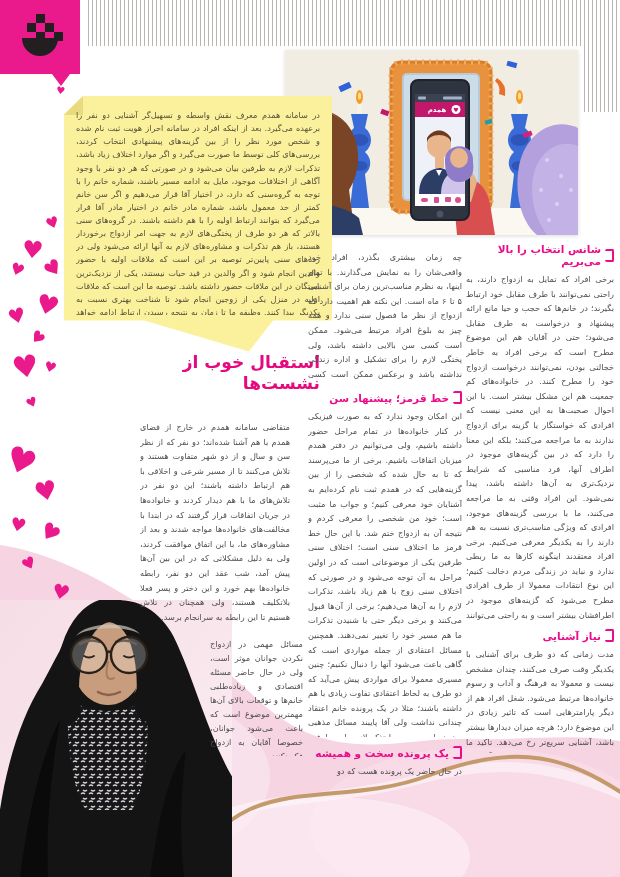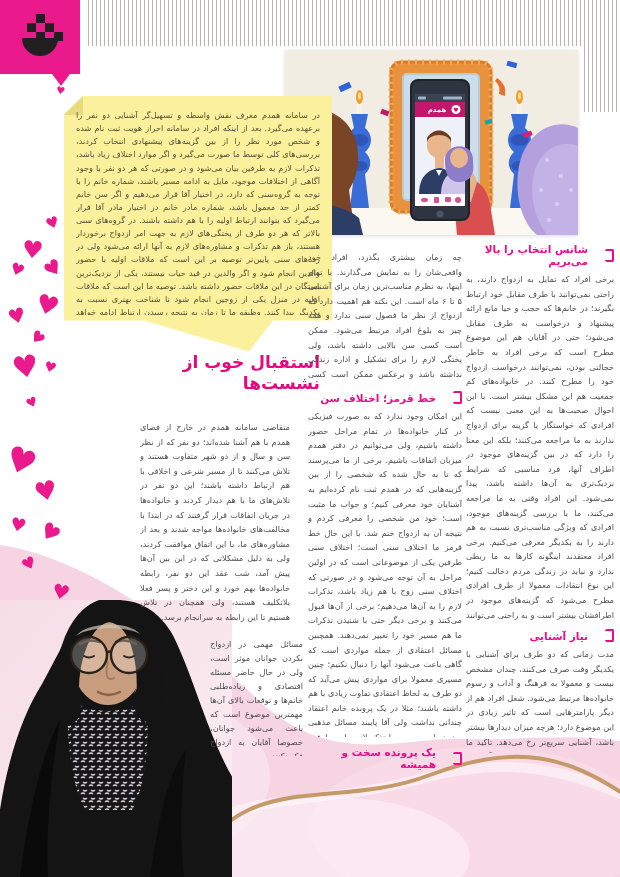--- a/index.html
+++ b/index.html
@@ -31,21 +31,21 @@
   .note-fold{position:absolute;left:0;top:0;width:19px;height:19px;background:#e9da7f;
              clip-path:polygon(0 100%,100% 0,100% 100%);}
   .note-text{position:absolute;right:12px;left:12px;top:13px;height:206px;overflow:hidden;
              font-size:8.2px;line-height:1.6;color:#55513a;text-align:justify;}
 
   
   .lead-heading{position:absolute;left:150px;top:352px;width:170px;z-index:4;color:#e6087e;
                 font-weight:bold;font-size:17px;line-height:1.25;}
   .col{position:absolute;z-index:4;}
   .body-text{font-size:8.2px;line-height:1.78;color:#4f4f4f;text-align:justify;overflow:hidden;}
-  .col-heading{display:flex;align-items:center;gap:17px;color:#ec0b8a;font-weight:bold;
+  .col-heading{display:flex;align-items:center;gap:4px;color:#ec0b8a;font-weight:bold;
                font-size:10.5px;margin:9px 0 5px;}
   .bullet{flex:0 0 auto;width:7px;height:9px;border:2px solid #ec0b8a;border-left:none;border-radius:2px;}
   .col-left-main{left:140px;top:420px;width:150px;}
   .col-left-narrow{left:210px;top:638px;width:93px;}
   .col-left-narrow .body-text{height:118px;line-height:1.7;}
   .col-mid{left:308px;top:250px;width:154px;}
   .col-right{left:466px;top:243px;width:148px;}
   .h132{height:132px;} .h216{height:216px;} .h328{height:328px;} .h348{height:348px;} .h106{height:106px;} .h16{height:16px;}
 
   
@@ -219,27 +219,28 @@
     <div class="body-text h216">متقاضی سامانه همدم در خارج از فضای همدم با هم آشنا شده‌اند؛ دو نفر که از نظر سن و سال و از دو شهر متفاوت هستند و تلاش می‌کنند تا از مسیر شرعی و اخلاقی با هم ارتباط داشته باشند؛ این دو نفر در تلاش‌های ما با هم دیدار کردند و خانواده‌ها در جریان اتفاقات قرار گرفتند که در ابتدا با مخالفت‌های خانواده‌ها مواجه شدند و بعد از مشاوره‌های ما، با این اتفاق موافقت کردند، ولی به دلیل مشکلاتی که در این بین آن‌ها پیش آمد، شب عقد این دو نفر، رابطه خانواده‌ها بهم خورد و این دختر و پسر فعلا بلاتکلیف هستند، ولی همچنان در تلاش هستیم تا این رابطه به سرانجام برسد.</div>
   </div>
   <div class="col col-left-narrow">
     <div class="body-text">مسائل مهمی در ازدواج نکردن جوانان موثر است، ولی در حال حاضر مسئله اقتصادی و زیاده‌طلبی خانم‌ها و توقعات بالای آن‌ها مهمترین موضوع است که باعث می‌شود جوانان، خصوصا آقایان به ازدواج فکر نکنند.</div>
   </div>
 
   <div class="col col-mid">
     <div class="body-text h132">چه زمان بیشتری بگذرد، افراد خود واقعی‌شان را به نمایش می‌گذارند. با تمام اینها، به نظرم مناسب‌ترین زمان برای آشنایی ۵ تا ۶ ماه است. این نکته هم اهمیت دارد که ازدواج از نظر ما فصول سنی ندارد و همه چیز به بلوغ افراد مرتبط می‌شود. ممکن است کسی سن بالایی داشته باشد، ولی پختگی لازم را برای تشکیل و اداره زندگی نداشته باشد و برعکس ممکن است کسی سن کمی داشته باشد، ولی توانایی مدیریت زندگی را به بهترین نحو انجام دهد.</div>
     <div class="col-heading">
       <span class="bullet"></span>
-      <span>خط قرمز؛ اختلاف سن</span>
+      <span>خط قرمز؛ پیشنهاد سن</span>
     </div>
     <div class="body-text h328">این امکان وجود ندارد که به صورت فیزیکی در کنار خانواده‌ها در تمام مراحل حضور داشته باشیم، ولی می‌توانیم در دفتر همدم میزبان اتفاقات باشیم. برخی از ما می‌پرسند که تا به حال شده که شخصی را از بین گزینه‌هایی که در همدم ثبت نام کرده‌ایم به آشنایان خود معرفی کنیم؛ و جواب ما مثبت است؛ خود من شخصی را معرفی کردم و نتیجه آن به ازدواج ختم شد. با این حال خط قرمز ما اختلاف سنی است؛ اختلاف سنی طرفین یکی از موضوعاتی است که در اولین مراحل به آن توجه می‌شود و در صورتی که اختلاف سنی زوج با هم زیاد باشد، تذکرات لازم را به آن‌ها می‌دهیم؛ برخی از آن‌ها قبول می‌کنند و برخی دیگر حتی با شنیدن تذکرات ما هم مسیر خود را تغییر نمی‌دهند. همچنین مسائل اعتقادی از جمله مواردی است که گاهی باعث می‌شود آنها را دنبال نکنیم؛ چنین مسیری معمولا برای مواردی پیش می‌آید که دو طرف به لحاظ اعتقادی تفاوت زیادی با هم داشته باشند؛ مثلا در یک پرونده خانم اعتقاد چندانی نداشت ولی آقا پایبند مسائل مذهبی بود. در این صورت ما تذکر لازم را به طرفین می‌دهیم و از آن‌ها می‌خواهیم تا از ادامه دادن این شرایط خودداری کنند.</div>
     <div class="col-heading">
       <span class="bullet"></span>
       <span>یک پرونده سخت و همیشه</span>
     </div>
+    <div class="body-text h16">در حال حاضر یک پرونده هست که دو</div>
   </div>
 
   <div class="col col-right">
     <div class="col-heading" style="margin-top:0">
       <span class="bullet"></span>
       <span>شانس انتخاب را بالا می‌بریم</span>
     </div>
     <div class="body-text h348">برخی افراد که تمایل به ازدواج دارند، به راحتی نمی‌توانند با طرف مقابل خود ارتباط بگیرند؛ در خانم‌ها که حجب و حیا مانع ارائه پیشنهاد و درخواست به طرف مقابل می‌شود؛ حتی در آقایان هم این موضوع مطرح است که برخی افراد به خاطر خجالتی بودن، نمی‌توانند درخواست ازدواج خود را مطرح کنند. در خانواده‌های کم جمعیت هم این مشکل بیشتر است. با این احوال صحبت‌ها به این معنی نیست که افرادی که خواستگار یا گزینه برای ازدواج ندارند به ما مراجعه می‌کنند؛ بلکه این معنا را دارد که در بین گزینه‌های موجود در اطراف آنها، فرد مناسبی که شرایط نزدیک‌تری به آن‌ها داشته باشد، پیدا نمی‌شود. این افراد وقتی به ما مراجعه می‌کنند، ما با بررسی گزینه‌های موجود، افرادی که ویژگی مناسب‌تری نسبت به هم دارند را به یکدیگر معرفی می‌کنیم. برخی افراد معتقدند اینگونه کارها به ما ربطی ندارد و نباید در زندگی مردم دخالت کنیم؛ این نوع انتقادات معمولا از طرف افرادی مطرح می‌شود که گزینه‌های موجود در اطرافشان بیشتر است و به راحتی می‌توانند فرد مورد نظر خود را پیدا کنند. منظور ما این نیست که افراد از پیدا کردن فرد مورد علاقه خود ناتوان هستند، بلکه با اضافه کردن موارد پیشنهادی، شانس پیدا کردن گزینه مناسب را بیشتر می‌کنیم.</div>
     <div class="col-heading">
       <span class="bullet"></span>

